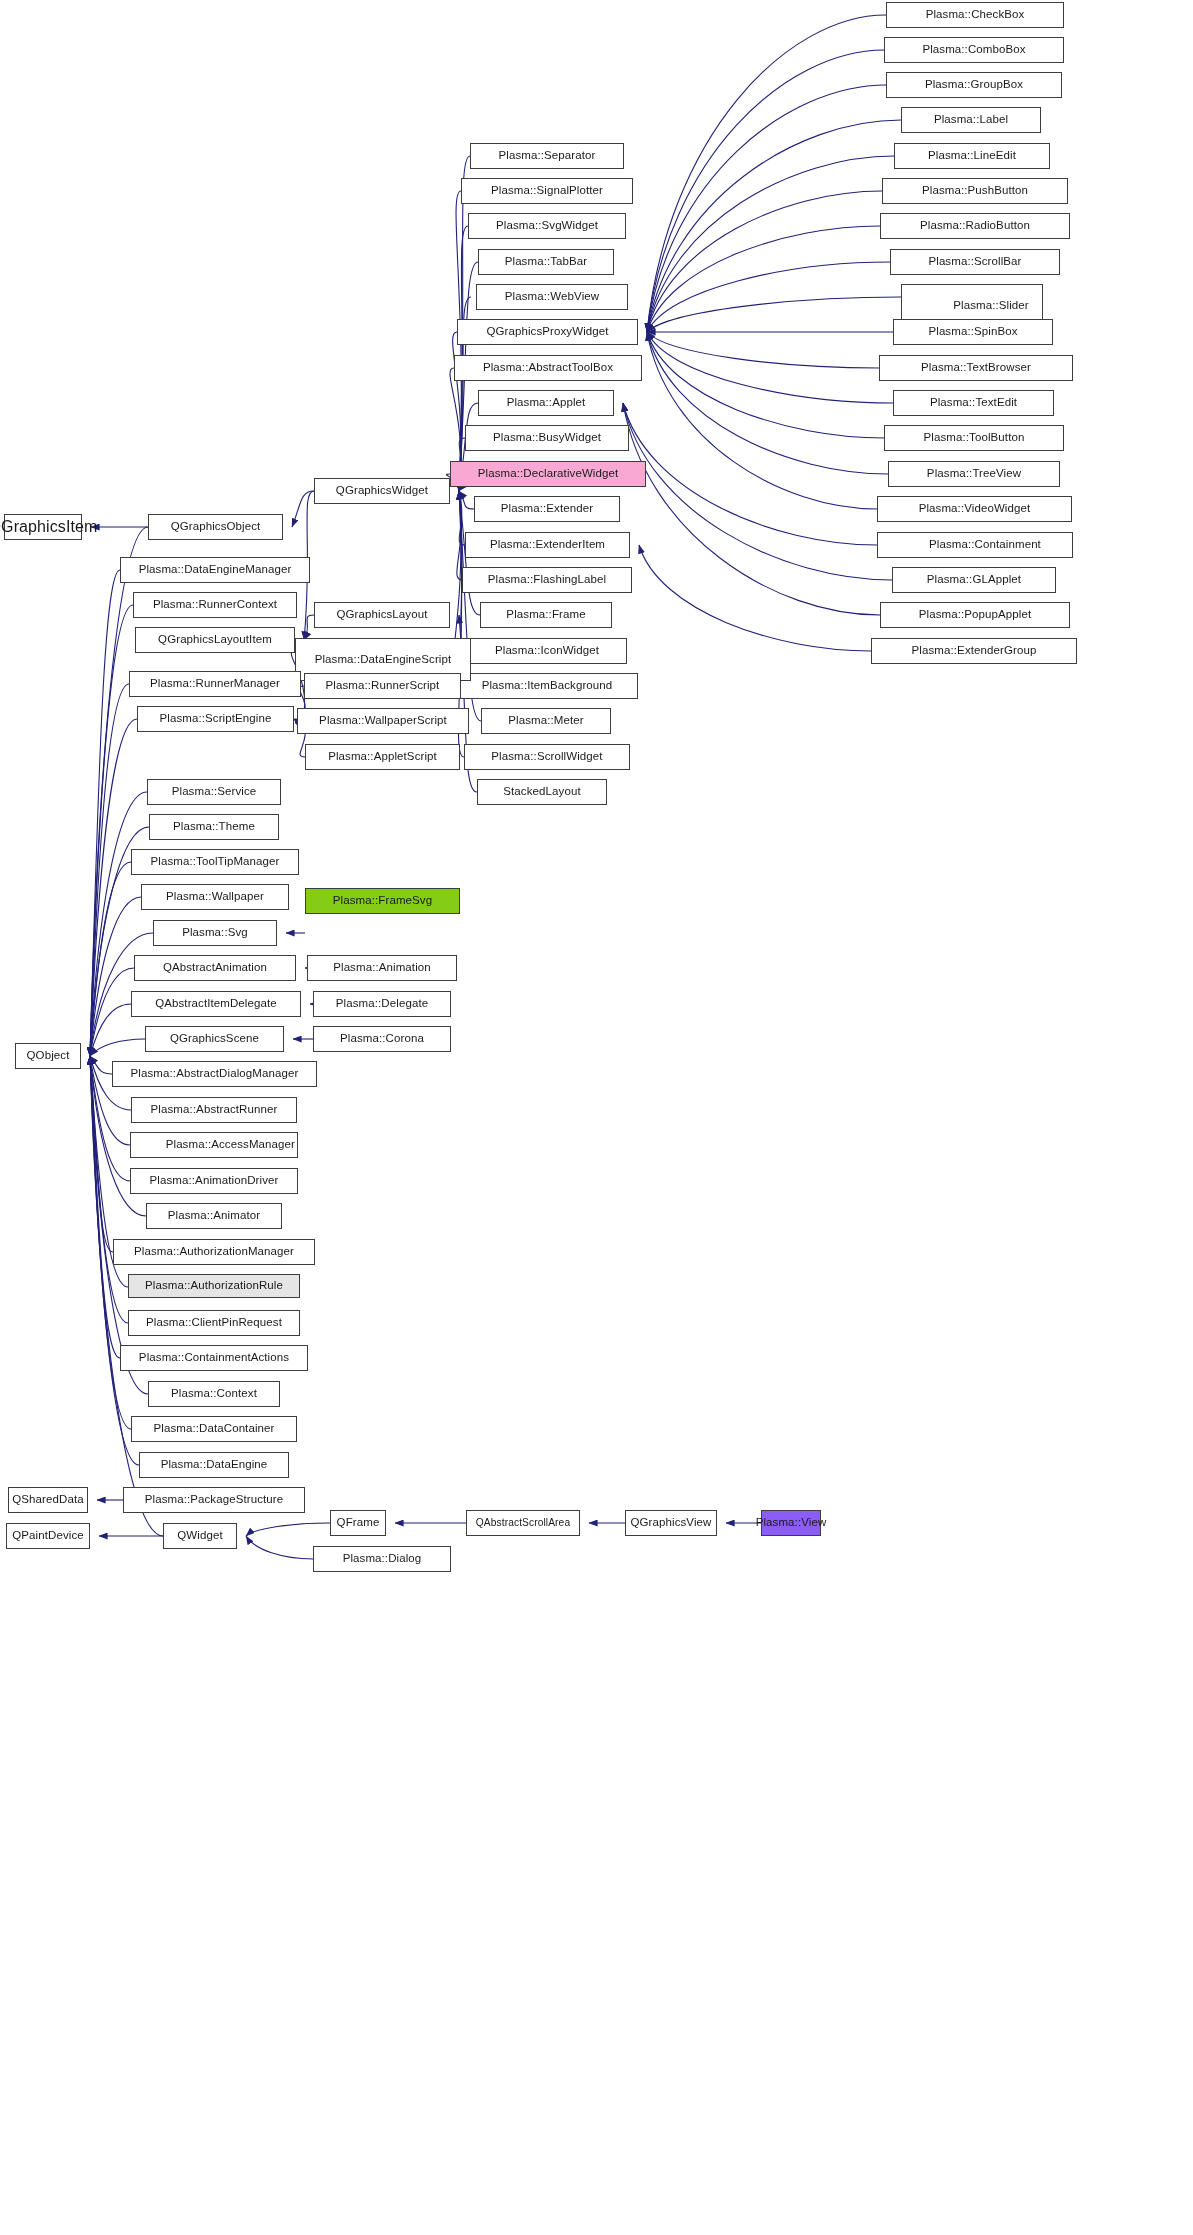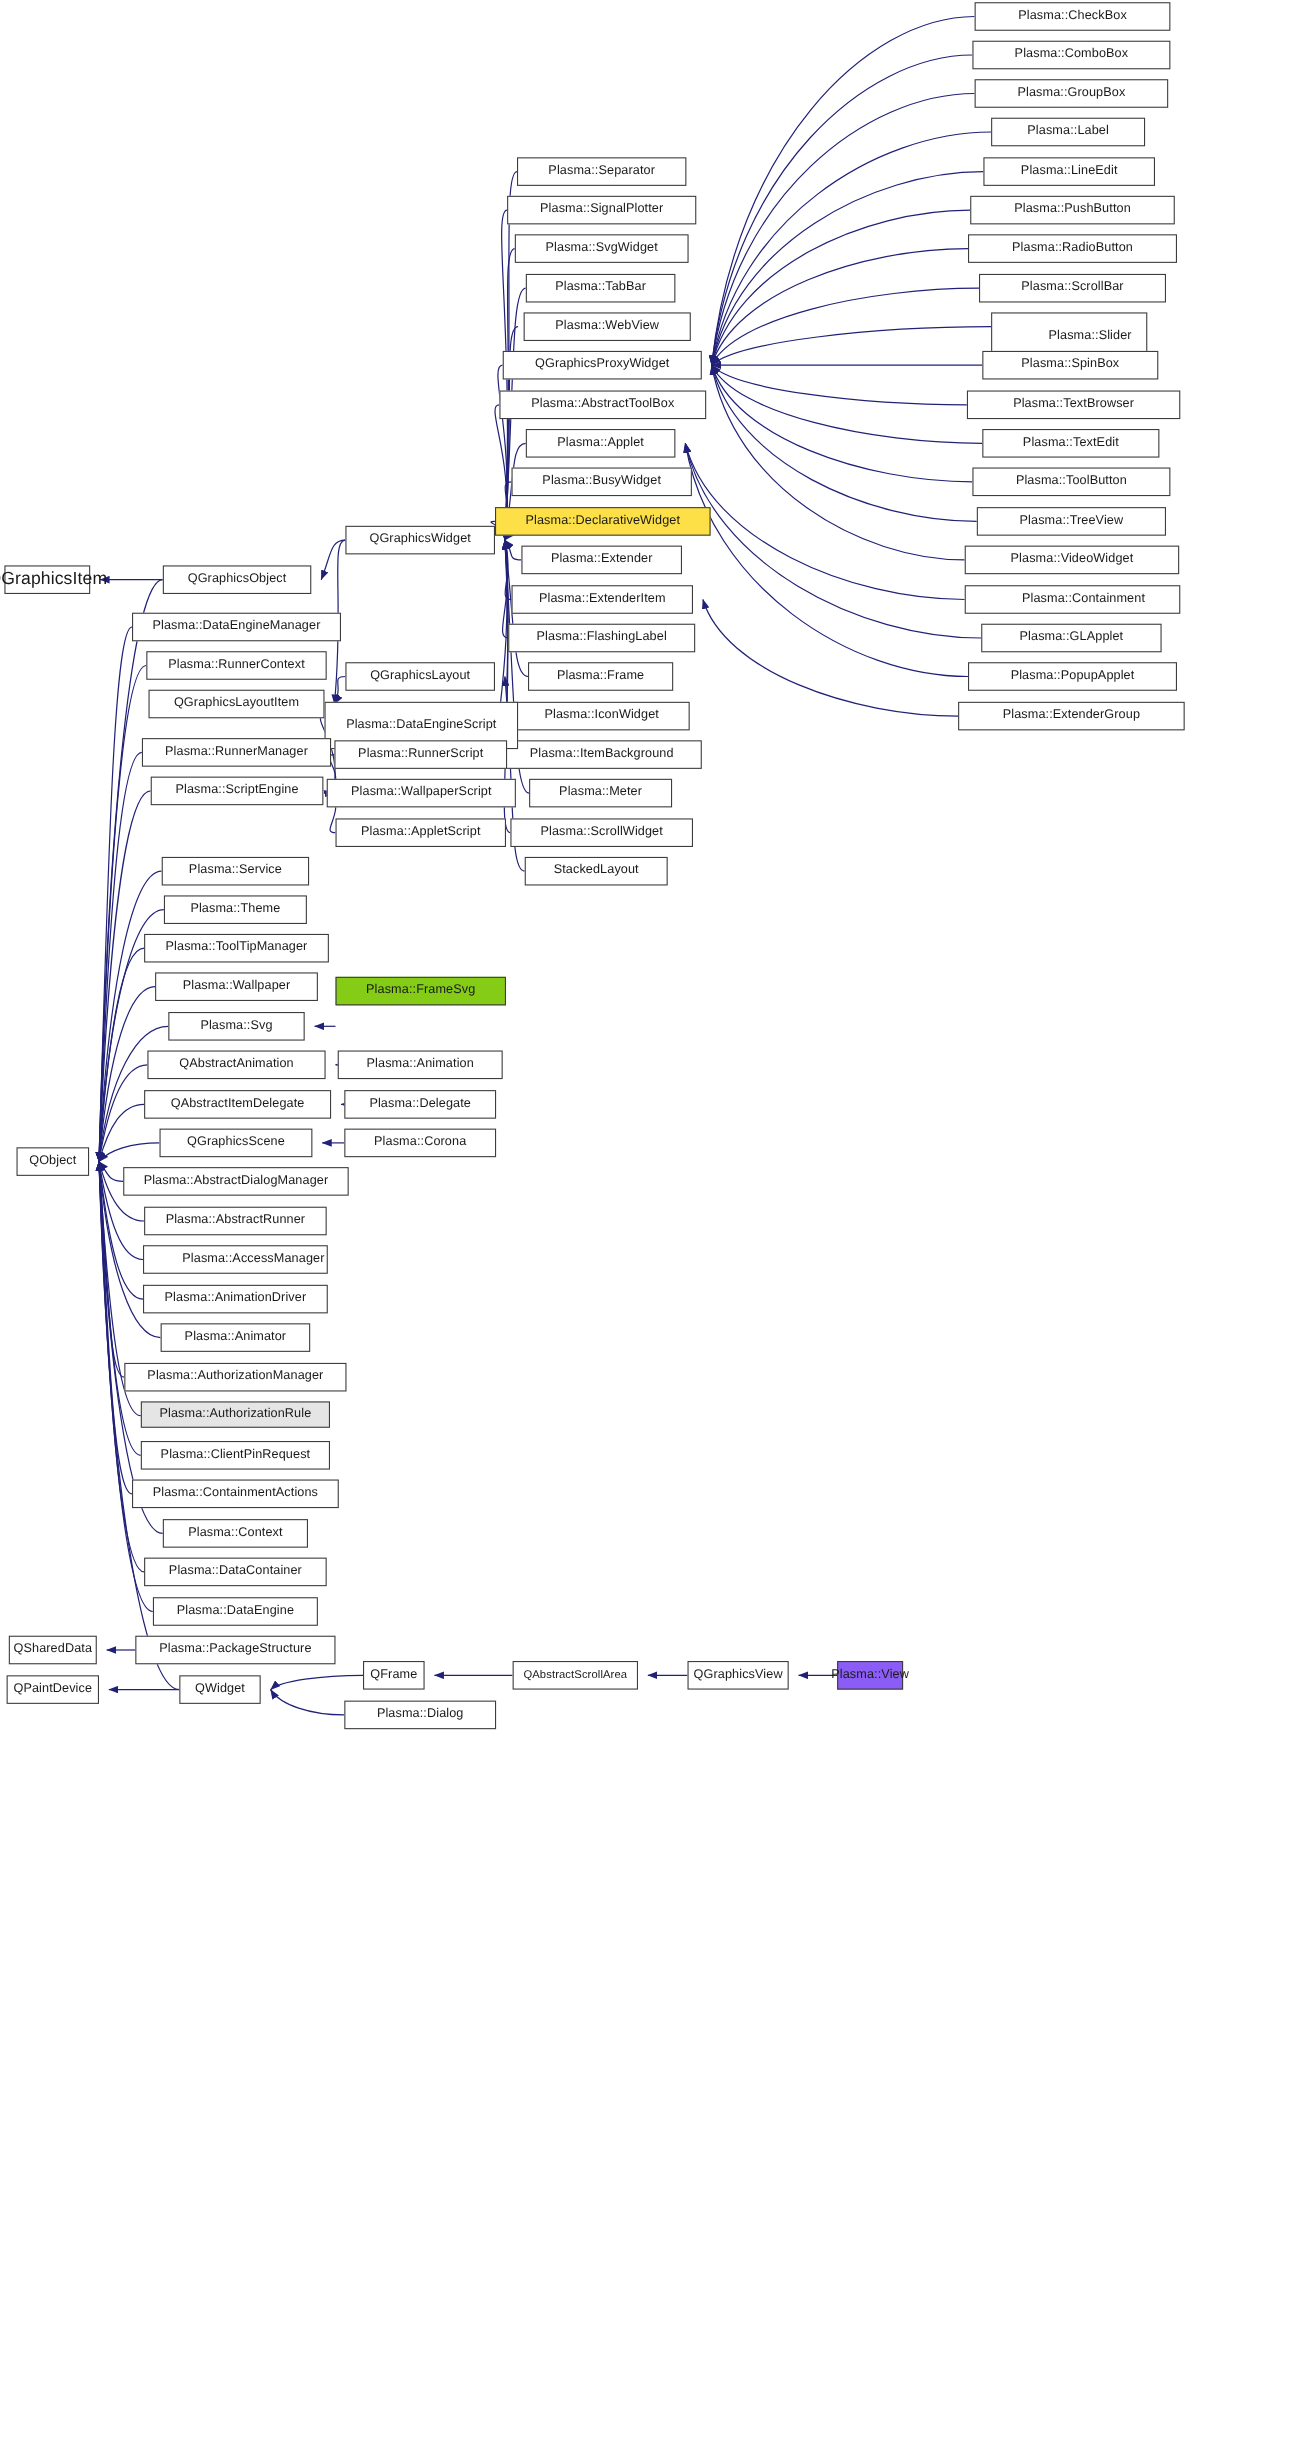--- a/index.html
+++ b/index.html
@@ -206,21 +206,21 @@
     </div>
     <div class="node" style="left: 454px; top: 355px; width: 188px; height: 26px; border-color: rgb(61, 61, 61); background: rgb(255, 255, 255); color: rgb(26, 26, 26);">
       <span>Plasma::AbstractToolBox</span>
     </div>
     <div class="node" style="left: 478px; top: 390px; width: 136px; height: 26px; border-color: rgb(61, 61, 61); background: rgb(255, 255, 255); color: rgb(26, 26, 26);">
       <span>Plasma::Applet</span>
     </div>
     <div class="node" style="left: 465px; top: 425px; width: 164px; height: 26px; border-color: rgb(61, 61, 61); background: rgb(255, 255, 255); color: rgb(26, 26, 26);">
       <span>Plasma::BusyWidget</span>
     </div>
-    <div class="node" style="left: 450px; top: 461px; width: 196px; height: 26px; border-color: rgb(61, 61, 61); background: #fde047; color: rgb(26, 26, 26);">
+    <div class="node" style="left: 450px; top: 461px; width: 196px; height: 26px; border-color: rgb(61, 61, 61); background: #f9a8d4; color: rgb(26, 26, 26);">
       <span>Plasma::DeclarativeWidget</span>
     </div>
     <div class="node" style="left: 474px; top: 496px; width: 146px; height: 26px; border-color: rgb(61, 61, 61); background: rgb(255, 255, 255); color: rgb(26, 26, 26);">
       <span>Plasma::Extender</span>
     </div>
     <div class="node" style="left: 465px; top: 532px; width: 165px; height: 26px; border-color: rgb(61, 61, 61); background: rgb(255, 255, 255); color: rgb(26, 26, 26);">
       <span>Plasma::ExtenderItem</span>
     </div>
     <div class="node" style="left: 462px; top: 567px; width: 170px; height: 26px; border-color: rgb(61, 61, 61); background: rgb(255, 255, 255); color: rgb(26, 26, 26);">
       <span>Plasma::FlashingLabel</span>

